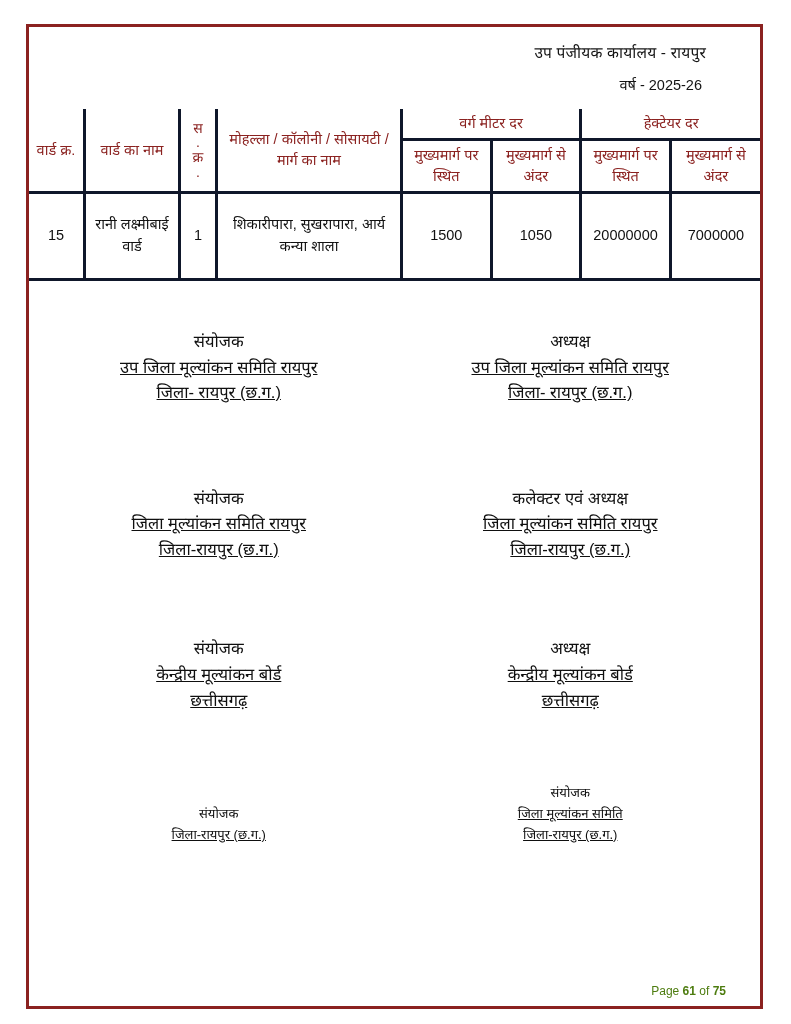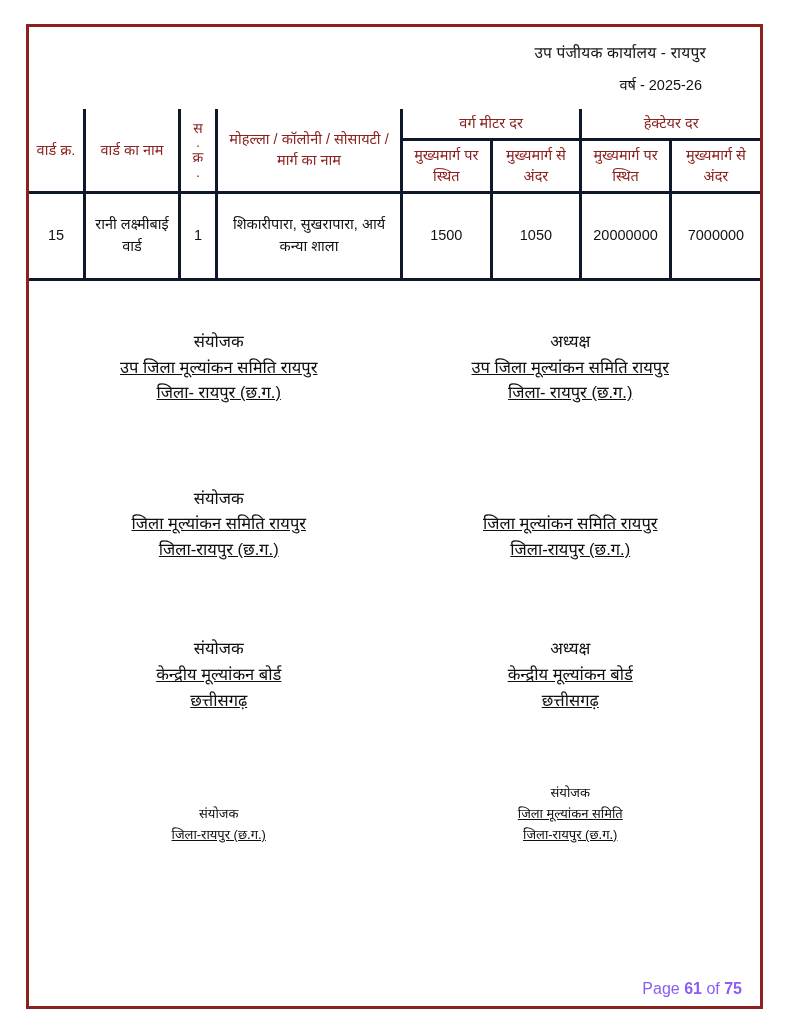--- a/index.html
+++ b/index.html
@@ -110,24 +110,24 @@
   .sig-row.group-a { margin-top: 48px; font-size: 16.5px; }
   .sig-row.group-b { margin-top: 80px; font-size: 16.5px; }
   .sig-row.group-c { margin-top: 74px; font-size: 16.5px; }
   .sig-row.group-d { margin-top: 70px; font-size: 13px; }
   .sig-row.group-d .sig-role,
   .sig-row.group-d .sig-line { line-height: 1.6; }
 
   
   .page-footer {
     position: absolute;
-    right: 18px;
+    right: 34px;
     bottom: 8px;
-    font-size: 16px;
-    color: #8b5cf6;
+    font-size: 12px;
+    color: #4d7c0f;
   }
   .page-footer b { font-weight: bold; }
 </style>
 </head>
 <body>
 
 <div class="page">
 
   <div class="doc-header">
     <div class="office">उप पंजीयक कार्यालय - रायपुर</div>
@@ -187,20 +187,21 @@
       </div>
     </div>
 
     <div class="sig-row group-b">
       <div class="sig-col">
         <div class="sig-role">संयोजक</div>
         <div class="sig-line">जिला मूल्यांकन समिति रायपुर</div>
         <div class="sig-line">जिला-रायपुर (छ.ग.)</div>
       </div>
       <div class="sig-col">
+        <div class="sig-role">कलेक्टर एवं अध्यक्ष</div>
         <div class="sig-line">जिला मूल्यांकन समिति रायपुर</div>
         <div class="sig-line">जिला-रायपुर (छ.ग.)</div>
       </div>
     </div>
 
     <div class="sig-row group-c">
       <div class="sig-col">
         <div class="sig-role">संयोजक</div>
         <div class="sig-line">केन्द्रीय मूल्यांकन बोर्ड</div>
         <div class="sig-line">छत्तीसगढ़</div>

